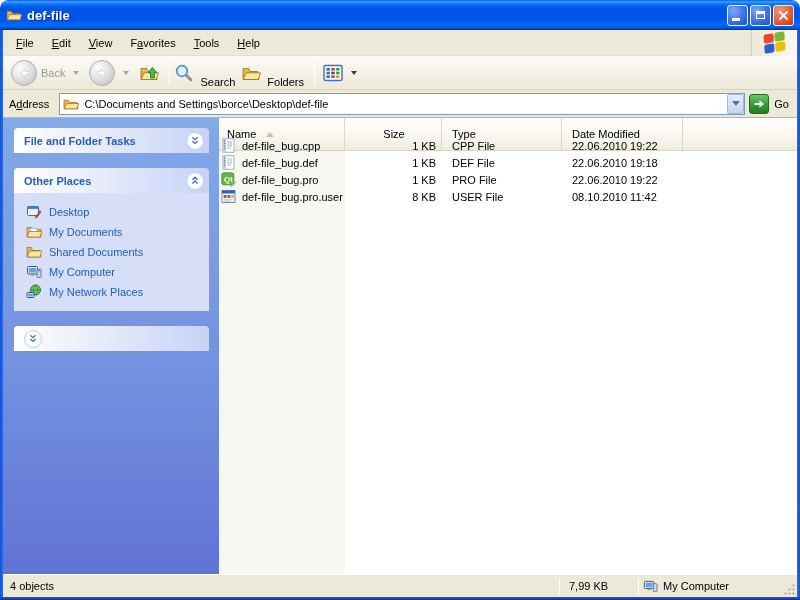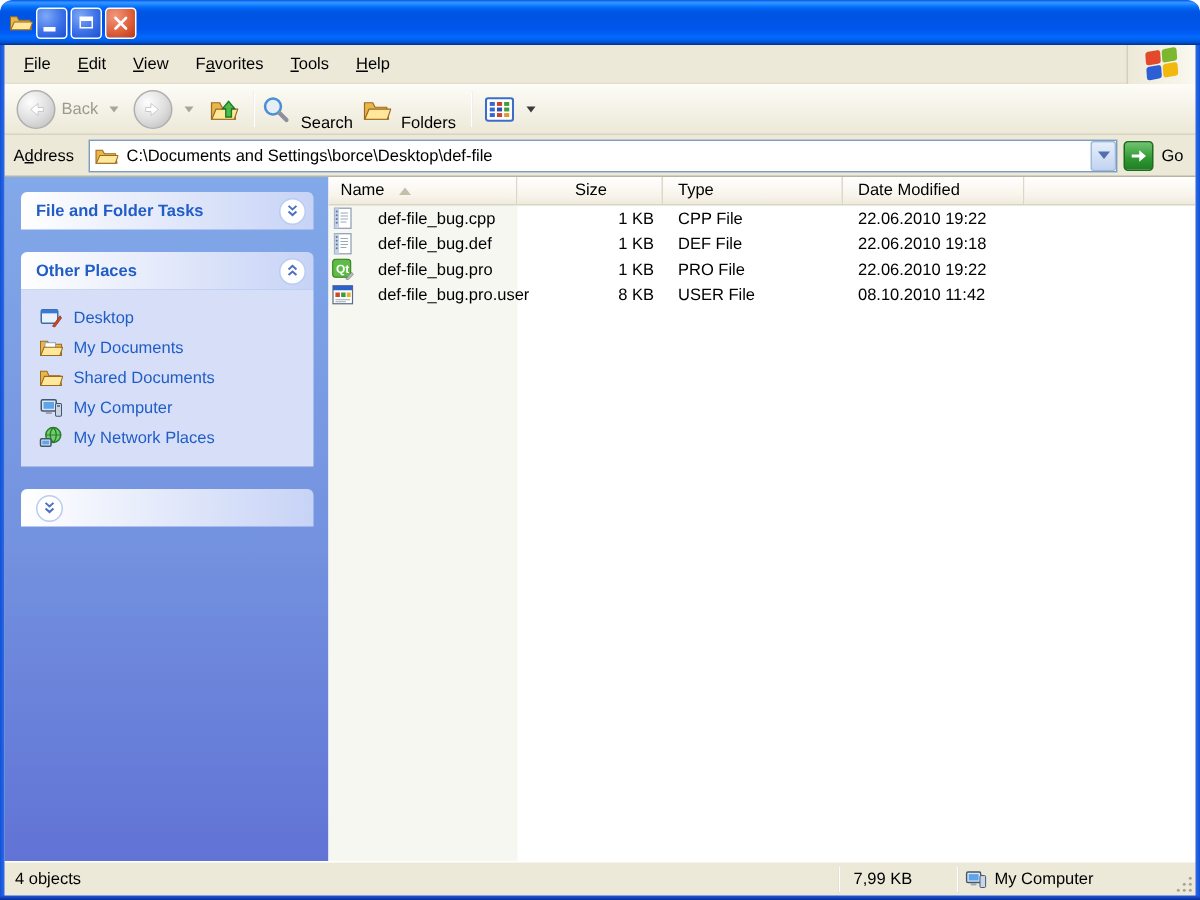--- a/index.html
+++ b/index.html
@@ -82,31 +82,31 @@
     border-radius:4px 4px 0 0; display:flex; align-items:center; padding:0 5px 0 10px; }
   .panel-title { color:#215DC6; font-weight:bold; flex:1; }
   .chev-btn { width:18px; height:18px; border-radius:50%; background:#fff;
     border:1px solid #B9CCF2; display:flex; align-items:center; justify-content:center; }
   .panel-body { background:#D6DFF7; padding:9px 4px 9px 12px; }
   .pl-item { display:flex; align-items:center; gap:7px; height:20px; color:#215DC6; cursor:pointer; }
   .panel-details { margin-top:3px; }
   
   .fileview { flex:1; background:#fff; position:relative; overflow:hidden; }
   .sortcol-shade { position:absolute; left:0; top:17px; bottom:0; width:126px; background:#F7F7F2; }
-  .list-header { position:absolute; top:0; left:0; right:0; height:19px; display:flex; }
+  .list-header { position:absolute; top:0; left:0; right:0; height:33px; display:flex; }
   .hcell { background:linear-gradient(180deg,#FFFFFF,#F8F4EA 70%,#EFEADC);
     border-bottom:1px solid #D8D5C2; border-right:1px solid #DCD8C8;
     display:flex; align-items:center; padding:0 6px 0 8px; }
   .hc-name{width:126px;} .hc-size{width:97px; justify-content:center;}
   .hc-type{width:120px; padding-left:10px;} .hc-date{width:121px; padding-left:10px;} .hc-fill{flex:1; border-right:none;}
   .sort-arrow { width:0; height:0; border-left:4px solid transparent; border-right:4px solid transparent;
     border-bottom:5px solid #C4BFAC; margin-left:10px; }
   .rows { position:absolute; top:19px; left:0; right:0; }
   .frow { height:17px; display:flex; align-items:center; }
-  .fc-name { width:126px; display:flex; align-items:center; gap:16px; padding-left:2px; overflow:visible; white-space:nowrap; }
+  .fc-name { width:126px; display:flex; align-items:center; gap:6px; padding-left:2px; overflow:visible; white-space:nowrap; }
   .fc-size { width:97px; text-align:right; padding-right:6px; }
   .fc-type { width:120px; padding-left:10px; }
   .fc-date { width:121px; padding-left:10px; }
   .ficon { width:15px; height:15px; flex:0 0 15px; }
   
   .statusbar { position:absolute; left:3px; right:3px; bottom:3px; height:23px;
     background:#ECE9D8; border-top:1px solid #fff; display:flex; align-items:center; }
   .sb-sec1 { flex:1; padding-left:7px; }
   .sb-div { width:1px; height:17px; background:#9D9A8B; border-right:1px solid #fff; }
   .sb-sec2 { width:78px; padding-left:9px; }
@@ -117,20 +117,21 @@
 </head>
 <body>
 
 <div class="window">
 
   <div class="titlebar">
     <svg class="icon16" viewBox="0 0 16 16">
       <path d="M1 4.2v8.6h14l-1-6.3H6.6L5.3 4.2z" fill="#E8B64C" stroke="#9C6B1E" stroke-width="0.7"></path>
       <path d="M1.2 12.8 L3.6 7.6 H15.8 L13.9 12.8 Z" fill="#FFE79C" stroke="#9C6B1E" stroke-width="0.7"></path>
     </svg>
+    <span class="title-text">def-file</span>
     <span class="winbtn btn-blue">
         <span class="glyph-min"></span>
       </span>
     <span class="winbtn btn-blue">
         <span class="glyph-max"></span>
       </span>
     <span class="winbtn btn-red">
       <svg width="11" height="11" viewBox="0 0 11 11">
         <path d="M2 2 L9 9 M9 2 L2 9" stroke="#fff" stroke-width="1.8" stroke-linecap="round"></path>
       </svg>

